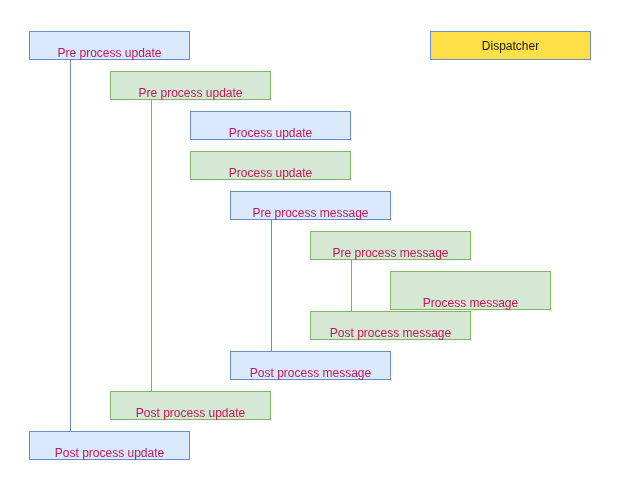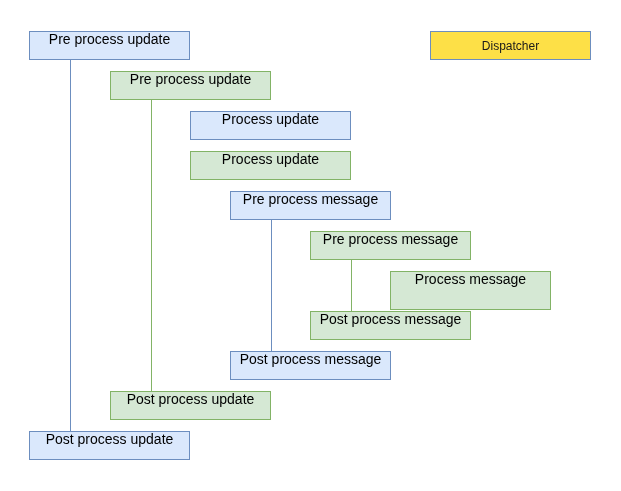--- a/index.html
+++ b/index.html
@@ -15,25 +15,25 @@
   }
   #canvas {
     position: relative;
     width: 621px;
     height: 491px;
   }
   .node {
     position: absolute;
     box-sizing: border-box;
     display: flex;
-    align-items: flex-start;
+    align-items: flex-end;
     justify-content: center;
-    font-size: 14px;
+    font-size: 12px;
     line-height: 1;
-    color: #000000;
+    color: #be185d;
     border-width: 1px;
     border-style: solid;
     text-align: center;
     white-space: nowrap;
     z-index: 2;
   }
   .node.blue {
     background: #dae8fc;
     border-color: #6c8ebf;
   }

